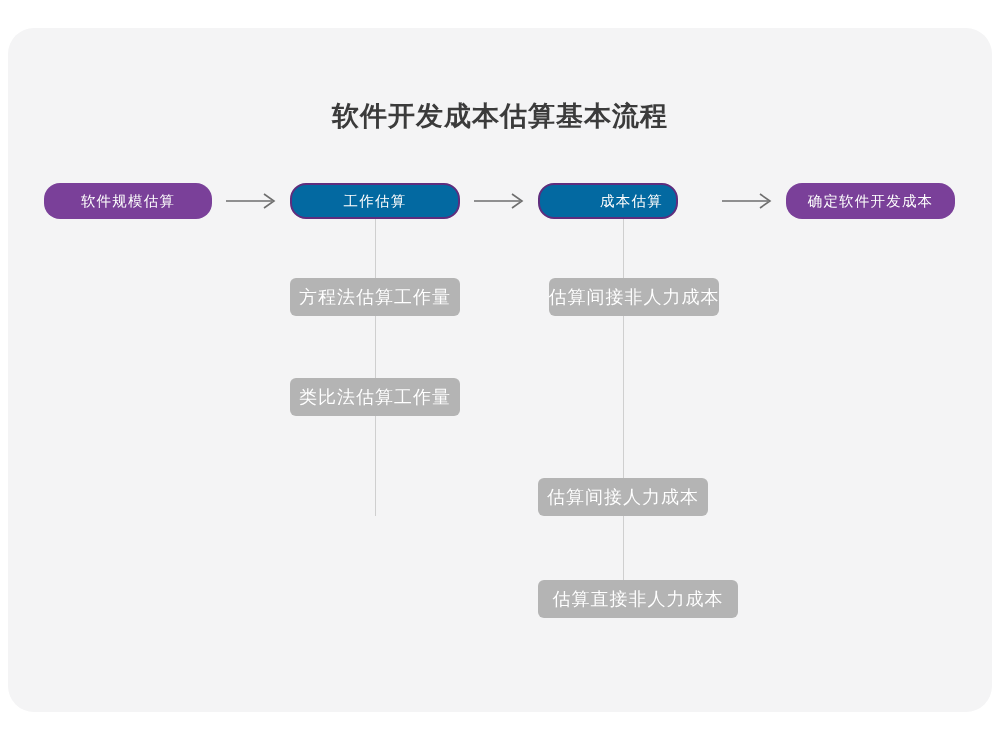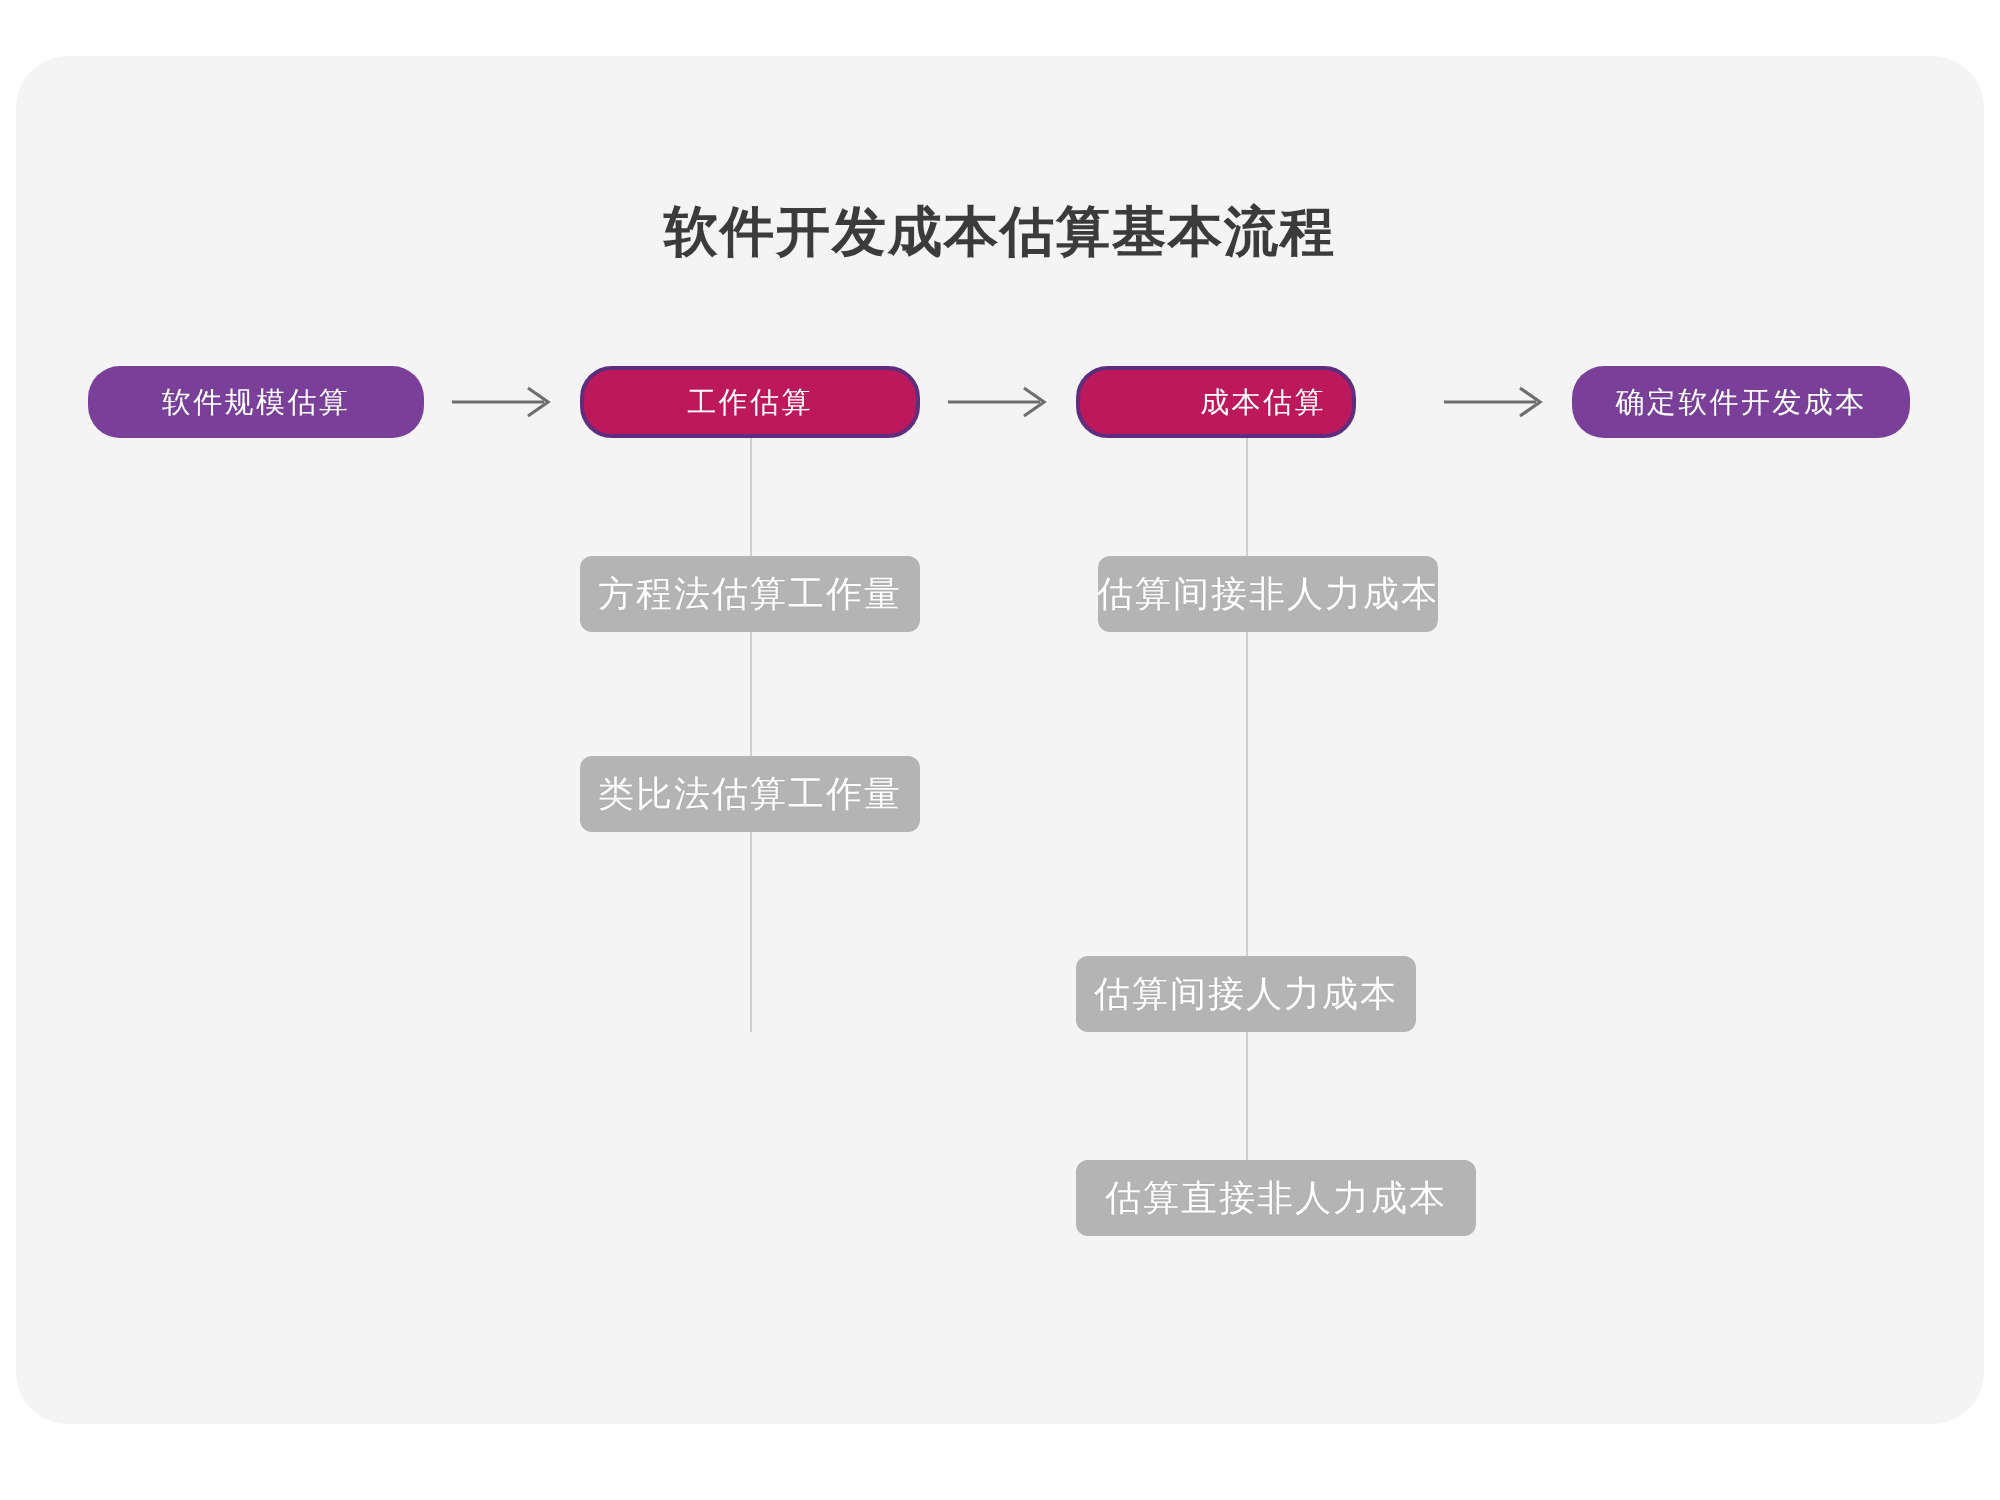--- a/index.html
+++ b/index.html
@@ -66,21 +66,21 @@
     font-size: 14.5px;
     letter-spacing: 1.2px;
     white-space: nowrap;
     text-shadow: 0 0 1px rgba(0,0,0,0.08);
   }
   .node.primary {
     background: #7a4099;
     height: 36px;
   }
   .node.primary.bordered {
-    background: #be185d;
+    background: #0369a1;
     border: 2px solid #5f2d7d;
   }
 
   
   .node.secondary {
     background: #b4b4b4;
     height: 38px;
     border-radius: 6px;
     font-size: 18px;
     letter-spacing: 1px;

